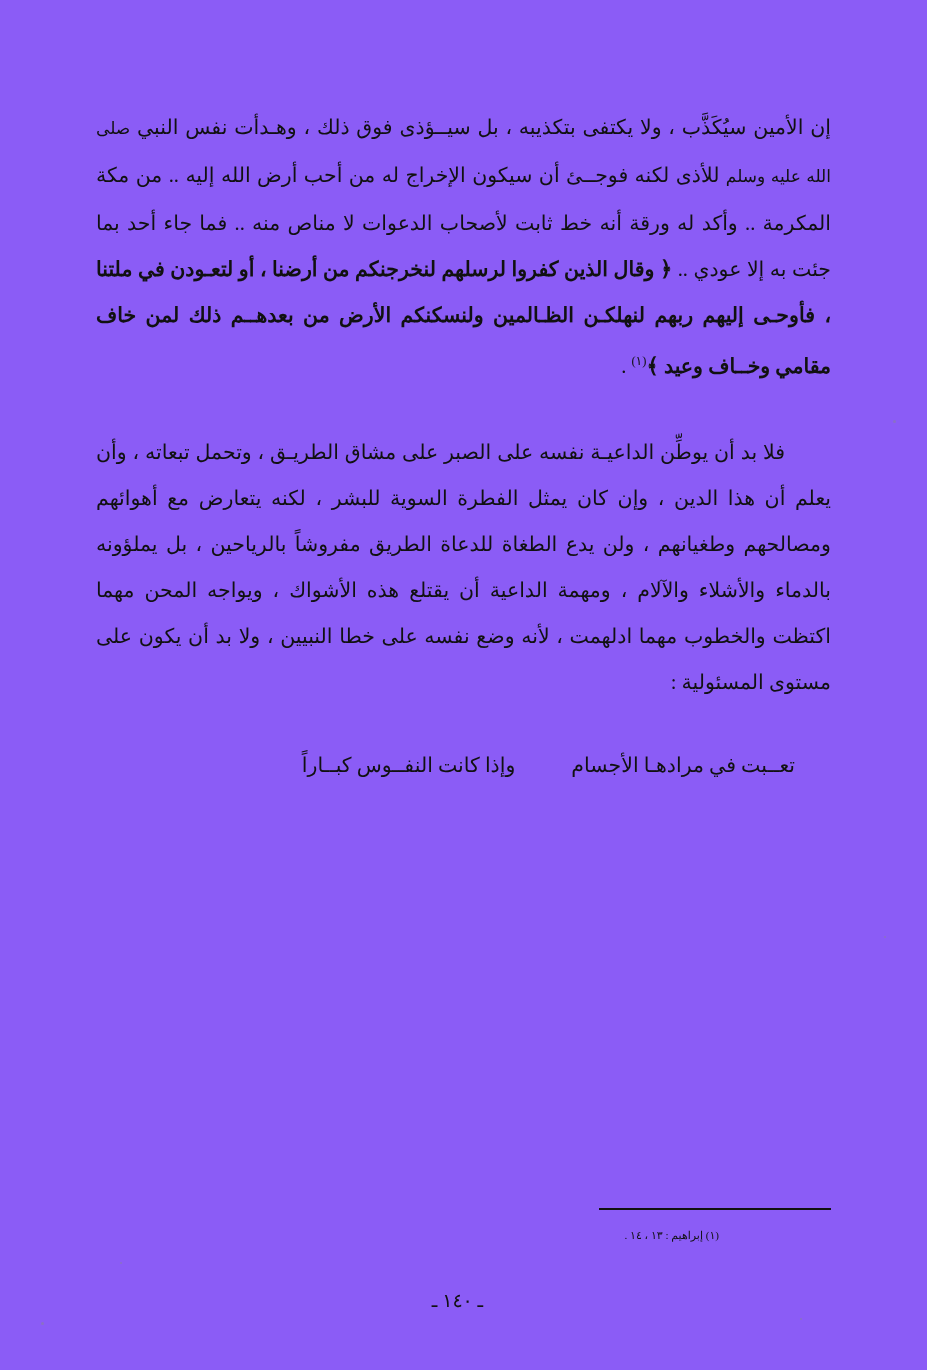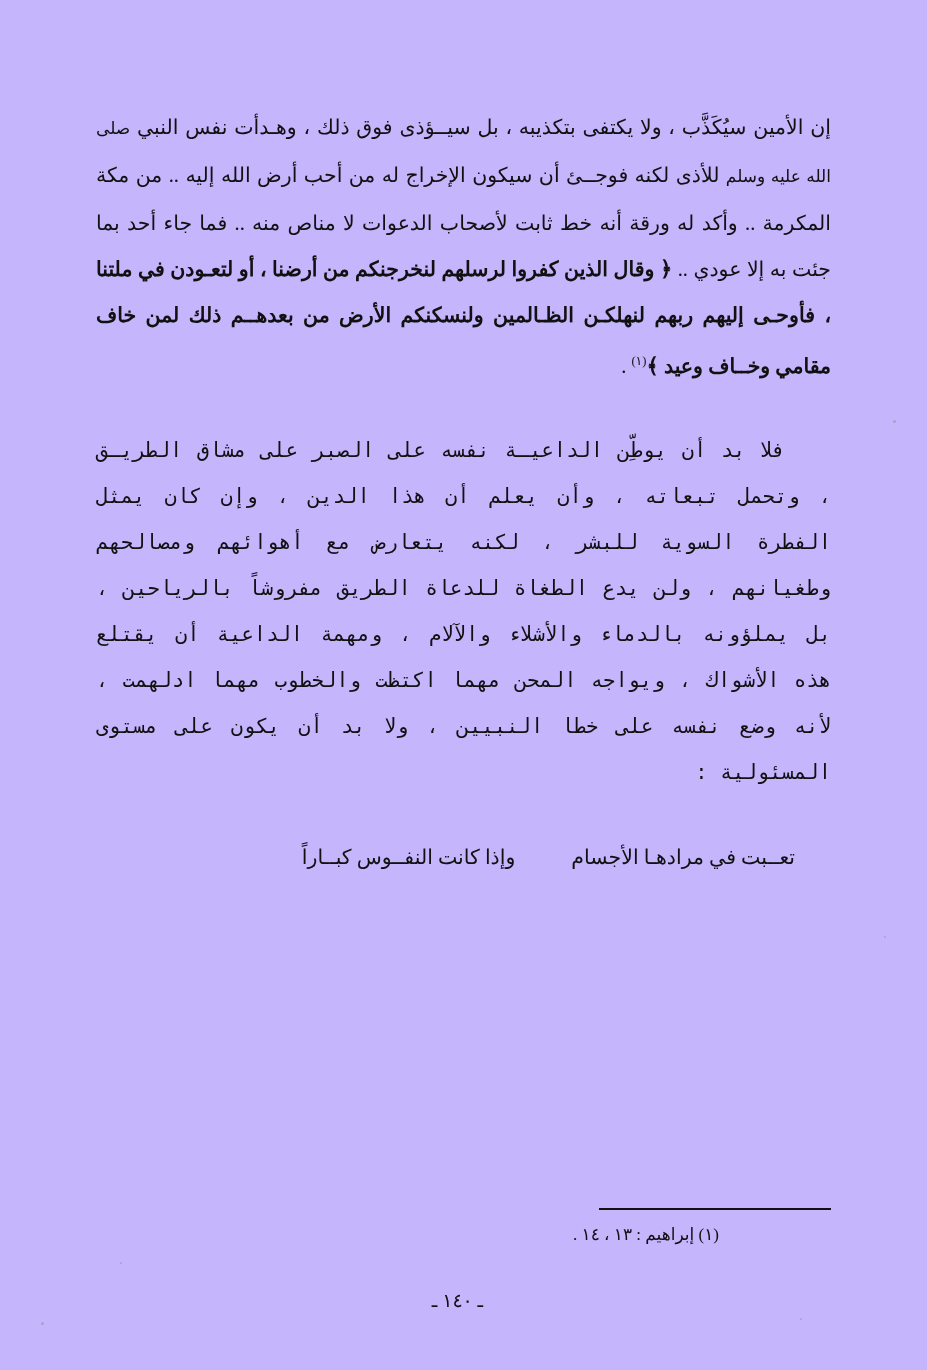--- a/index.html
+++ b/index.html
@@ -11,21 +11,21 @@
     width: 927px;
     height: 1370px;
     position: relative;
     font-family: "Liberation Serif", "DejaVu Serif", serif;
     color: #111111;
     overflow: hidden;
   }
   .page {
     position: absolute;
     inset: 0;
-    background: #c4b5fd;
+    background: #8b5cf6;
   }
   .content {
     position: absolute;
     top: 104px;
     right: 96px;
     left: 96px;
     direction: rtl;
     text-align: justify;
   }
   .para {
@@ -54,21 +54,20 @@
   .sup {
     font-size: 12.5px;
     vertical-align: super;
   }
   .sallallahu {
     font-size: 17px;
     letter-spacing: -0.5px;
   }
   .para-2 {
     margin-bottom: 38px;
-    font-family: Liberation Mono, monospace;
   }
   .verse-line {
     font-size: 20.5px;
     line-height: 44px;
     display: flex;
     flex-direction: row;
     justify-content: flex-start;
     gap: 56px;
     padding-right: 36px;
   }
@@ -87,21 +86,21 @@
     background: #111;
     margin: 0 0 0 auto;
     margin-right: 0;
     margin-left: auto;
   }
   .footnote-rule-wrap {
     display: flex;
     justify-content: flex-start;
   }
   .footnote-text {
-    font-size: 17px;
+    font-size: 11px;
     line-height: 26px;
     margin-top: 12px;
     padding-right: 112px;
     direction: rtl;
   }
   .page-number {
     position: absolute;
     bottom: 58px;
     left: 0;
     right: 12px;

